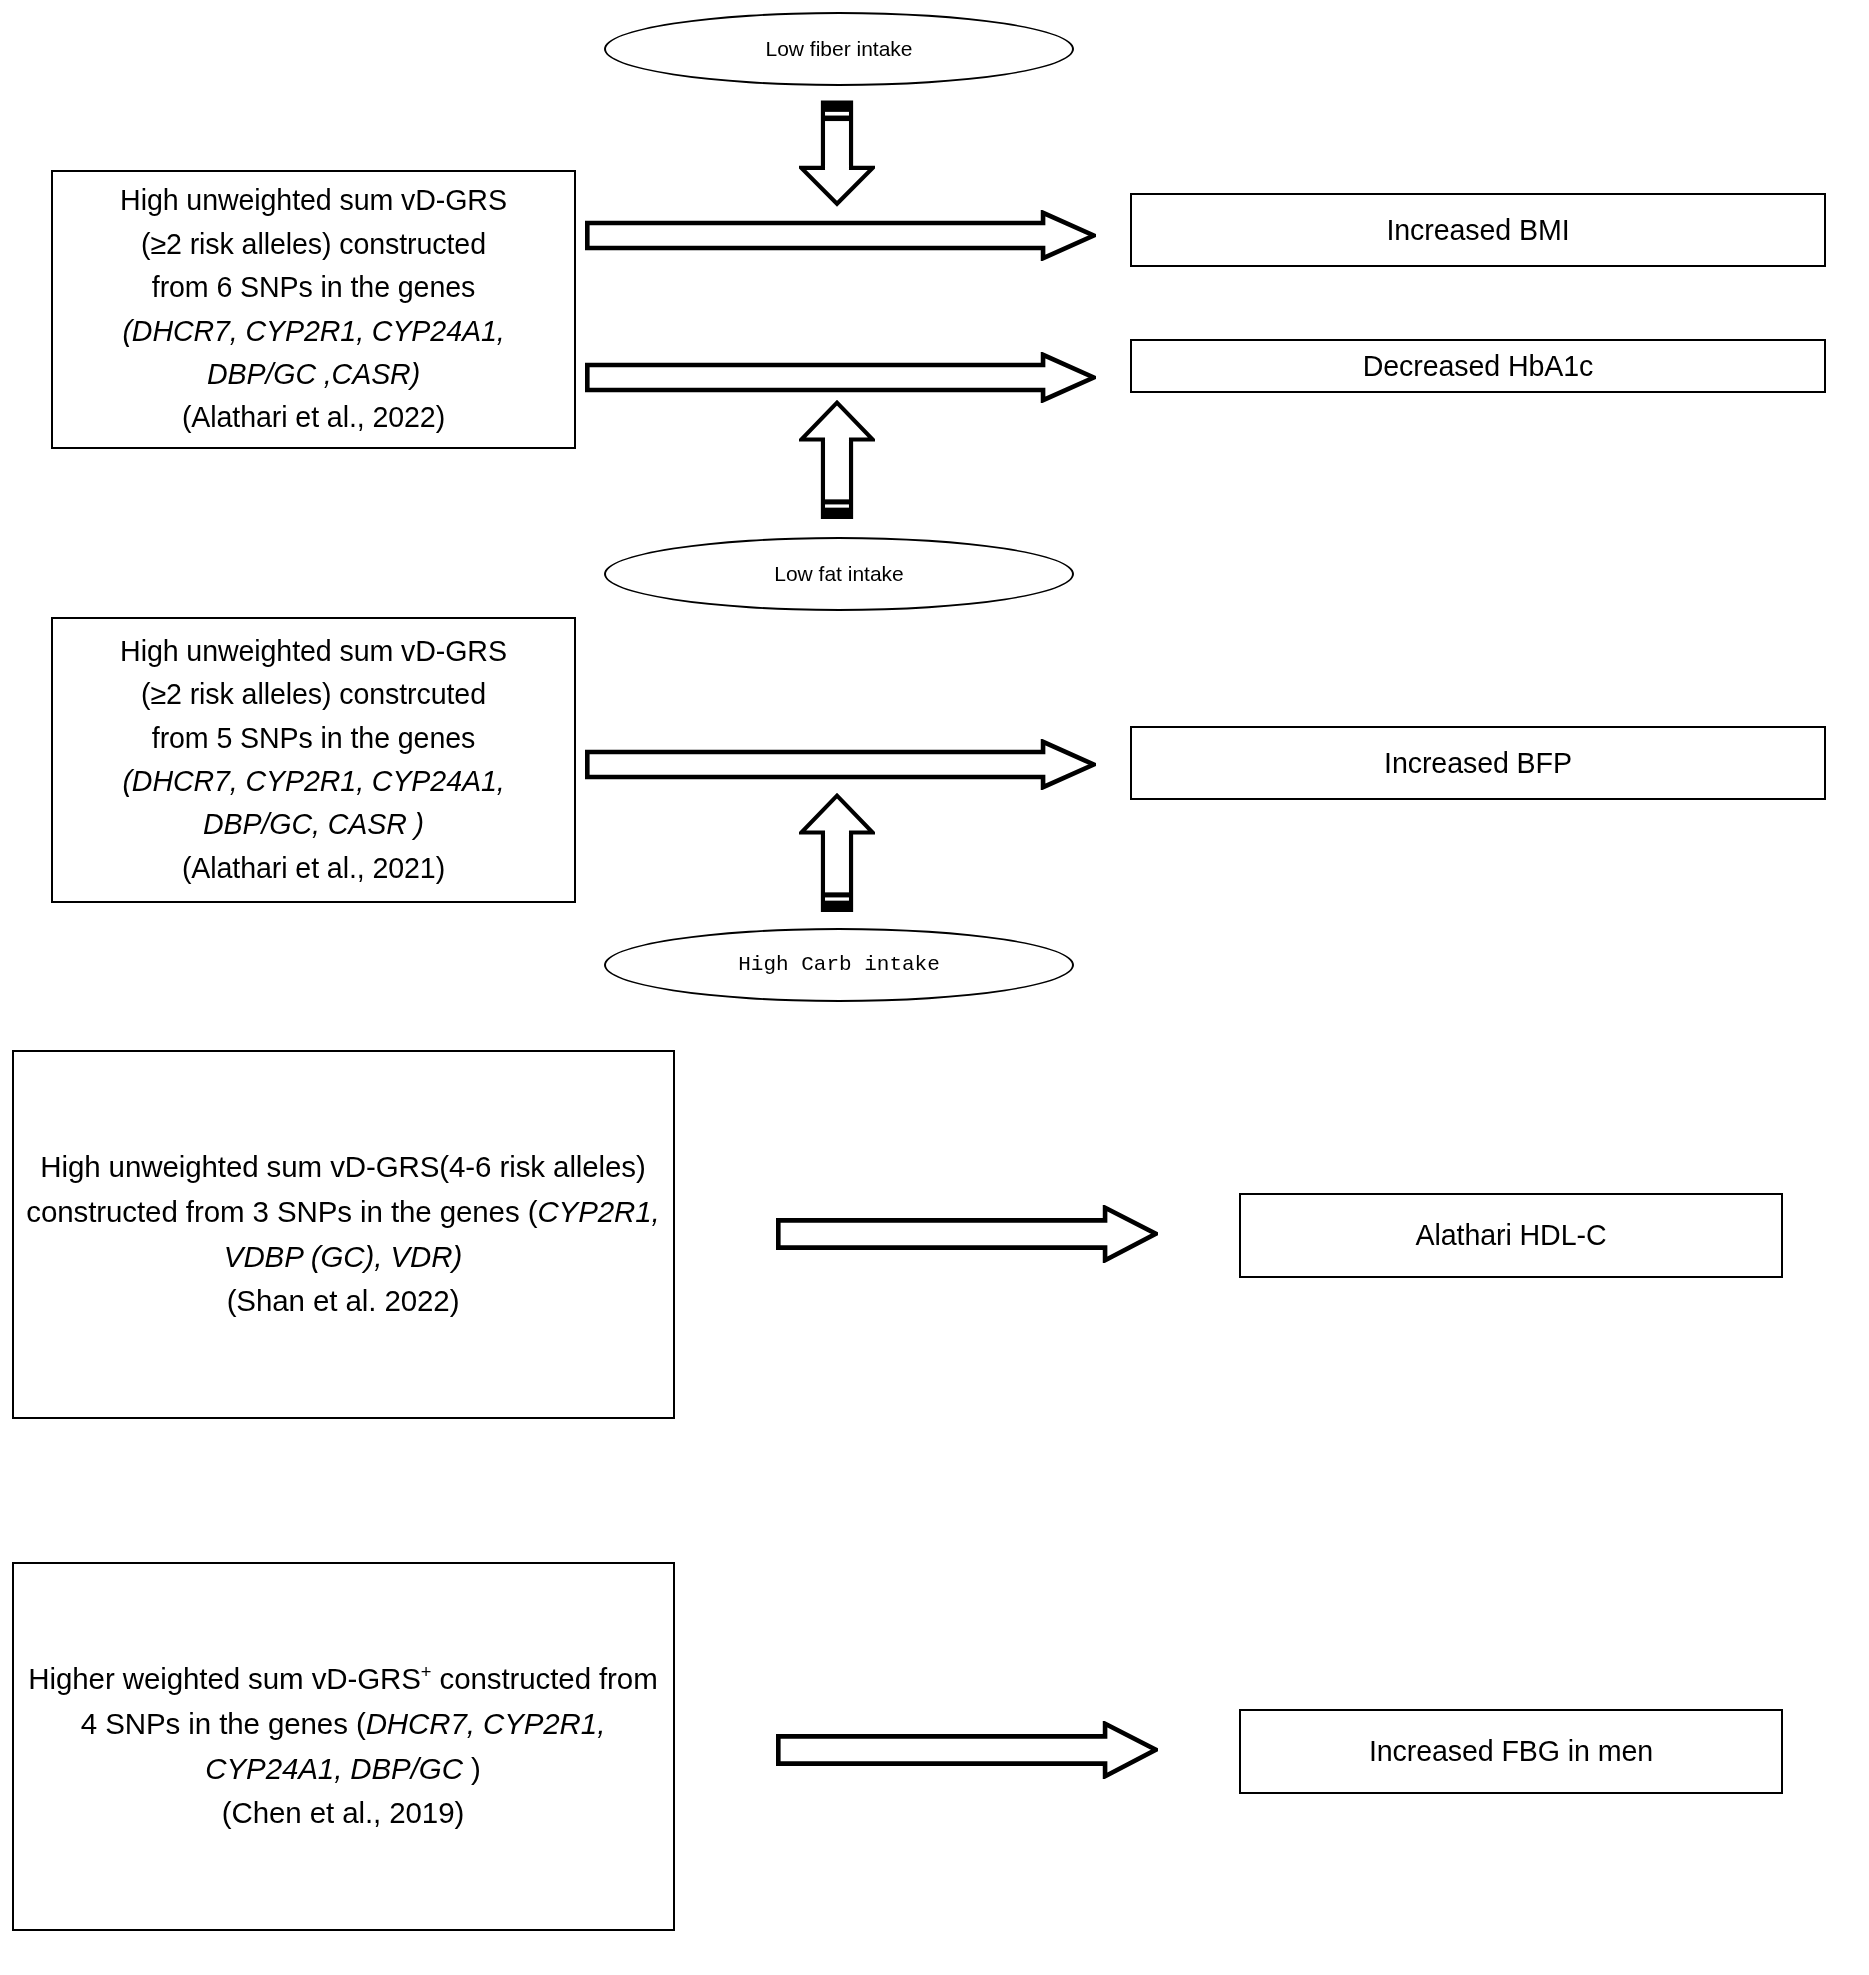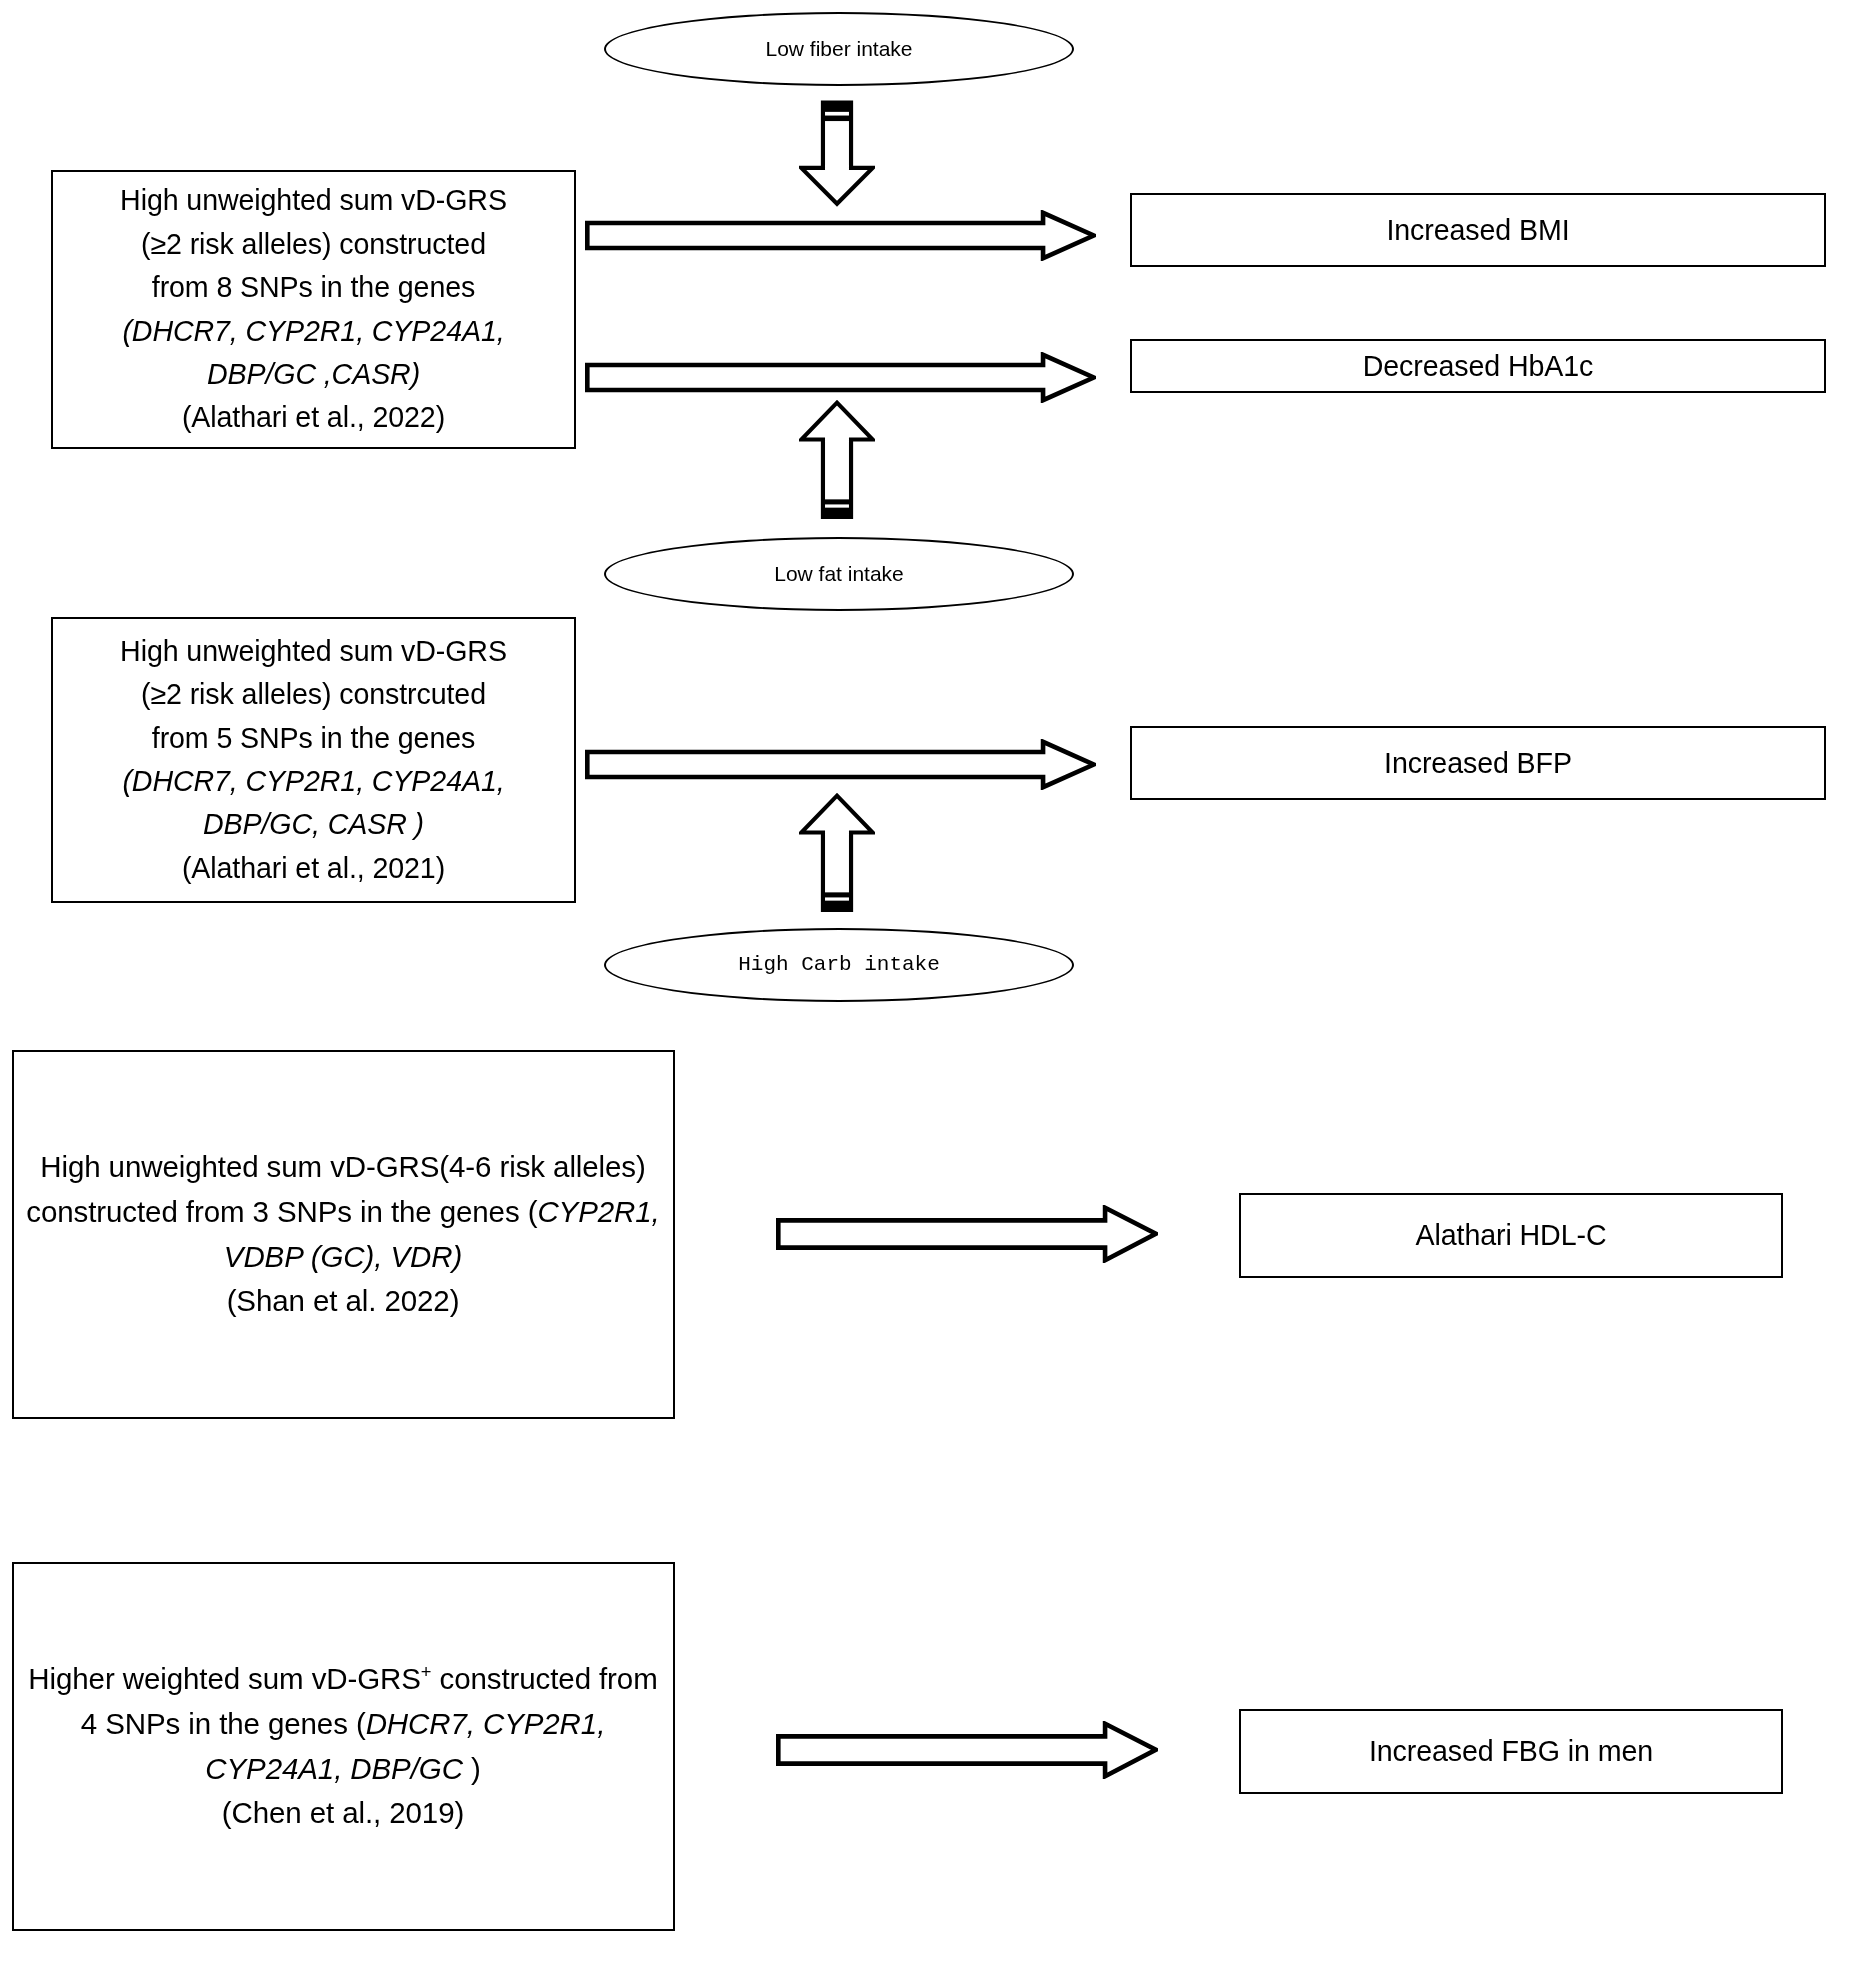--- a/index.html
+++ b/index.html
@@ -86,21 +86,21 @@
       <polygon points="52,8 113,8 113,150 160,150 82.5,228 5,150 52,150" fill="#ffffff" stroke="#000000" stroke-width="9" stroke-linejoin="miter"></polygon>
       <rect x="52" y="8" width="61" height="20" fill="#000000"></rect>
       <rect x="52" y="36" width="61" height="12" fill="#000000"></rect>
     </svg>
   </div>
 
   <div class="node box" style="left:51px; top:170px; width:525px; height:279px;">
     <div class="txt">
       <span>High unweighted sum vD-GRS</span><br>
       <span>(≥2 risk alleles) constructed</span><br>
-      <span>from 8 SNPs in the genes</span><br>
+      <span>from 6 SNPs in the genes</span><br>
       <span class="gene">(DHCR7, CYP2R1, CYP24A1,</span><br>
       <span class="gene">DBP/GC ,CASR)</span><br>
       <span>(Alathari et al., 2022)</span>
     </div>
   </div>
 
   <div class="arrow" style="left:585px; top:210px; width:511px; height:51px;">
     <svg viewBox="0 0 1110 110" preserveAspectRatio="none">
       <polygon points="5,28 995,28 995,6 1105,55 995,104 995,82 5,82" fill="#ffffff" stroke="#000000" stroke-width="10" stroke-linejoin="miter"></polygon>
     </svg>

